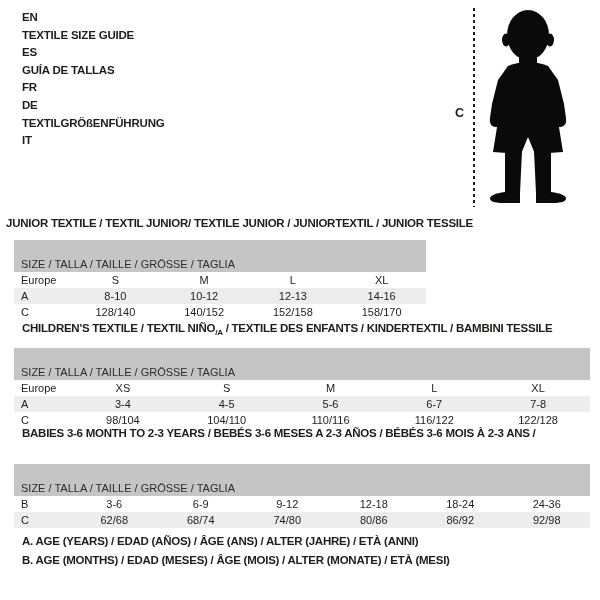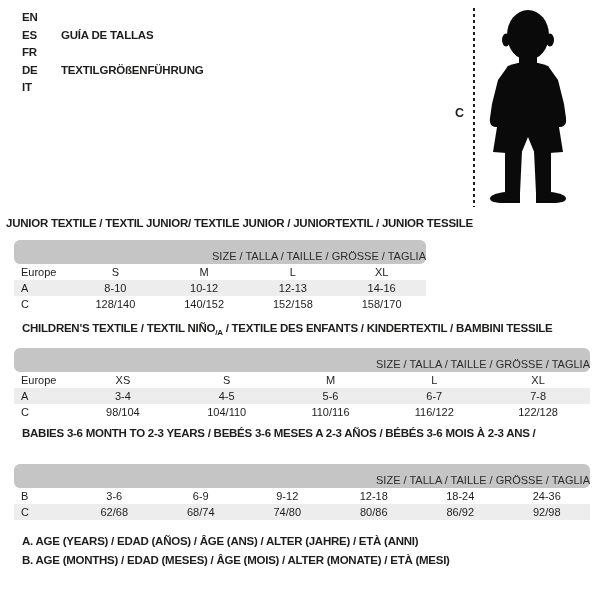--- a/index.html
+++ b/index.html
@@ -12,21 +12,21 @@
   body{
     width:600px;height:600px;position:relative;overflow:hidden;
     background:#ffffff;color:var(--text);
     font-family:"Liberation Sans",sans-serif;
     -webkit-font-smoothing:antialiased;
   }
   .abs{position:absolute;}
 
   
   .langs{left:22px;top:9px;}
-  .lang-row{display:flex;font-weight:700;font-size:11.5px;line-height:17.6px;letter-spacing:-0.2px;}
+  .lang-row{display:flex;font-weight:700;font-size:11.5px;line-height:17.6px;letter-spacing:-0.2px;flex-direction:column;}
   .lang-code{width:39px;}
 
   
   .figure{left:450px;top:4px;width:150px;height:210px;}
   .measure-line{
     position:absolute;left:23px;top:4px;width:2px;height:199px;
     background:repeating-linear-gradient(to bottom,var(--text) 0 3px,transparent 3px 6px);
   }
   .measure-label{position:absolute;left:5px;top:102px;font-weight:700;font-size:12.5px;}
   .baby-svg{position:absolute;left:28px;top:2px;fill:var(--silhouette);}
@@ -42,32 +42,33 @@
   table.size-table{position:absolute;border-collapse:collapse;table-layout:fixed;}
   .t1{left:14px;top:240px;width:412px;}
   .t2{left:14px;top:348px;width:576px;}
   .t3{left:14px;top:464px;width:576px;}
   col.c-label{width:57px;}
   .size-table td{font-size:11px;height:16px;text-align:center;padding:0;vertical-align:middle;color:var(--text);}
   .size-table td.lbl{text-align:left;padding-left:7px;}
   .size-table tr:nth-child(3) td{background:var(--alt_row);}
   .size-table tr.bar td{
     background:var(--header_bar);font-size:11px;height:15px;
-    text-align:right;padding:8px 0 1px 7px;color:#2c2c2c;border-radius:6px;
+    text-align:left;padding:16px 0 1px 7px;color:#2c2c2c;
   }
 
   
   .legend{left:22px;top:532px;font-weight:700;font-size:11.5px;line-height:18.6px;letter-spacing:-0.25px;}
 </style>
 </head>
 <body>
 
 <div class="abs langs">
   <div class="lang-row">
     <span class="lang-code">EN</span>
+    <span class="lang-label">TEXTILE SIZE GUIDE</span>
   </div>
   <div class="lang-row">
     <span class="lang-code">ES</span>
     <span class="lang-label">GUÍA DE TALLAS</span>
   </div>
   <div class="lang-row">
     <span class="lang-code">FR</span>
   </div>
   <div class="lang-row">
     <span class="lang-code">DE</span>

